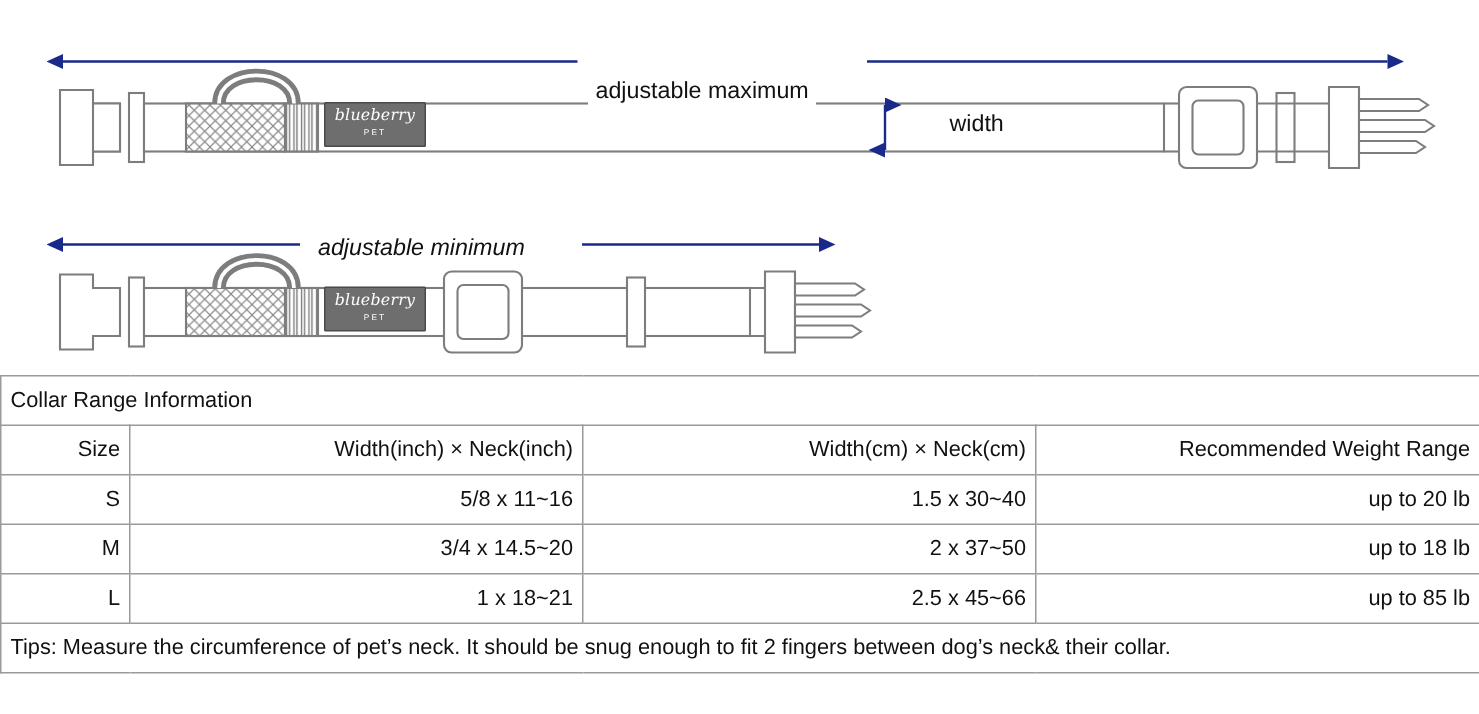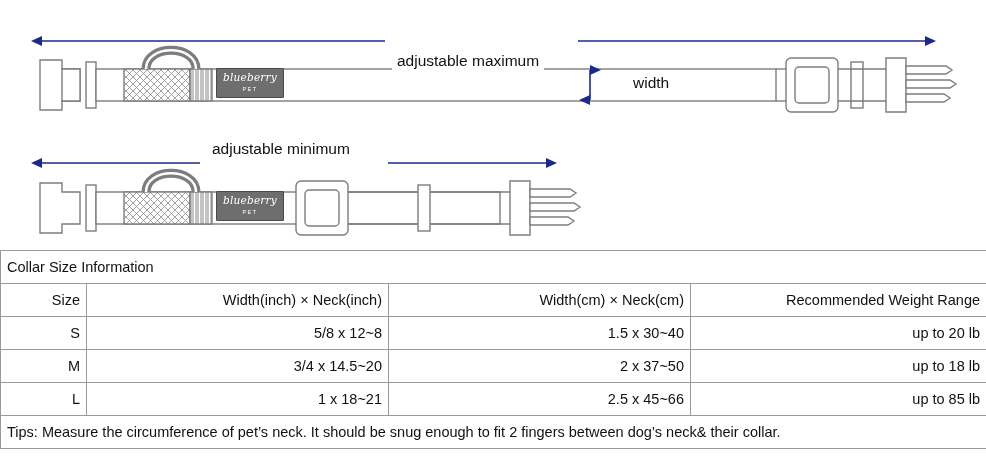--- a/index.html
+++ b/index.html
@@ -37,21 +37,22 @@
     background: #fff;
     padding: 0 5px;
   }
   #label-max {
     left: 392px;
     top: 28px;
     margin-top: 24px;
   }
   #label-min {
     left: 207px;
-    top: 140px;
+    top: 157px;
+    font-style: italic;
   }
   #label-width {
     left: 603px;
     top: 74px;
     padding: 0 2px;
     margin-left: 28px;
   }
 
   
   .brand-tag {
@@ -241,31 +242,31 @@
   <div id="table-wrap">
     <table class="size-table">
       <colgroup>
         <col class="col-size">
         <col class="col-inch">
         <col class="col-cm">
         <col class="col-wt">
       </colgroup>
       <tbody>
         <tr>
-          <td class="title-cell" colspan="4">Collar Size Information</td>
+          <td class="title-cell" colspan="4">Collar Range Information</td>
         </tr>
         <tr>
           <td class="hdr">Size</td>
           <td class="hdr">Width(inch)  ×  Neck(inch)</td>
           <td class="hdr">Width(cm)  ×  Neck(cm)</td>
           <td class="hdr">Recommended Weight Range</td>
         </tr>
         <tr>
           <td class="cell">S</td>
-          <td class="cell">5/8 x 12~8</td>
+          <td class="cell">5/8 x 11~16</td>
           <td class="cell">1.5 x 30~40</td>
           <td class="cell">up to 20 lb</td>
         </tr>
         <tr>
           <td class="cell">M</td>
           <td class="cell">3/4 x 14.5~20</td>
           <td class="cell">2 x 37~50</td>
           <td class="cell">up to 18 lb</td>
         </tr>
         <tr>

